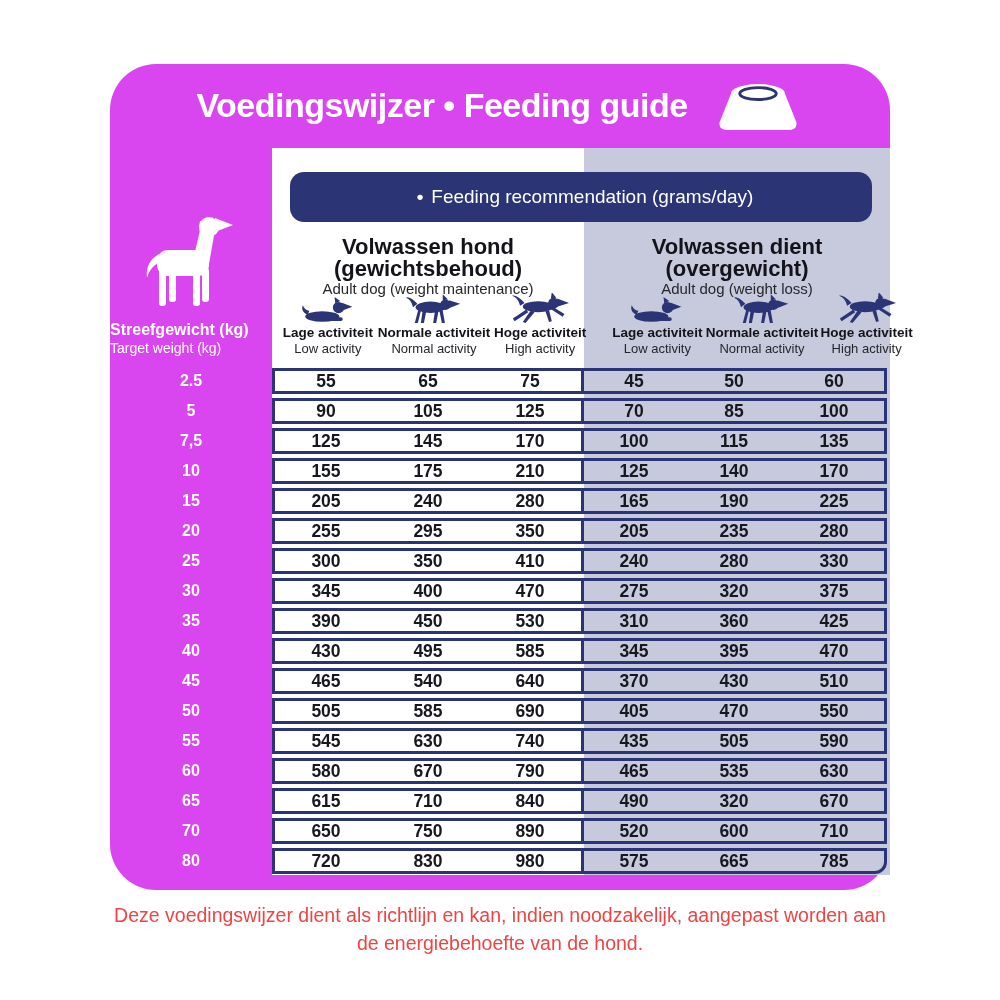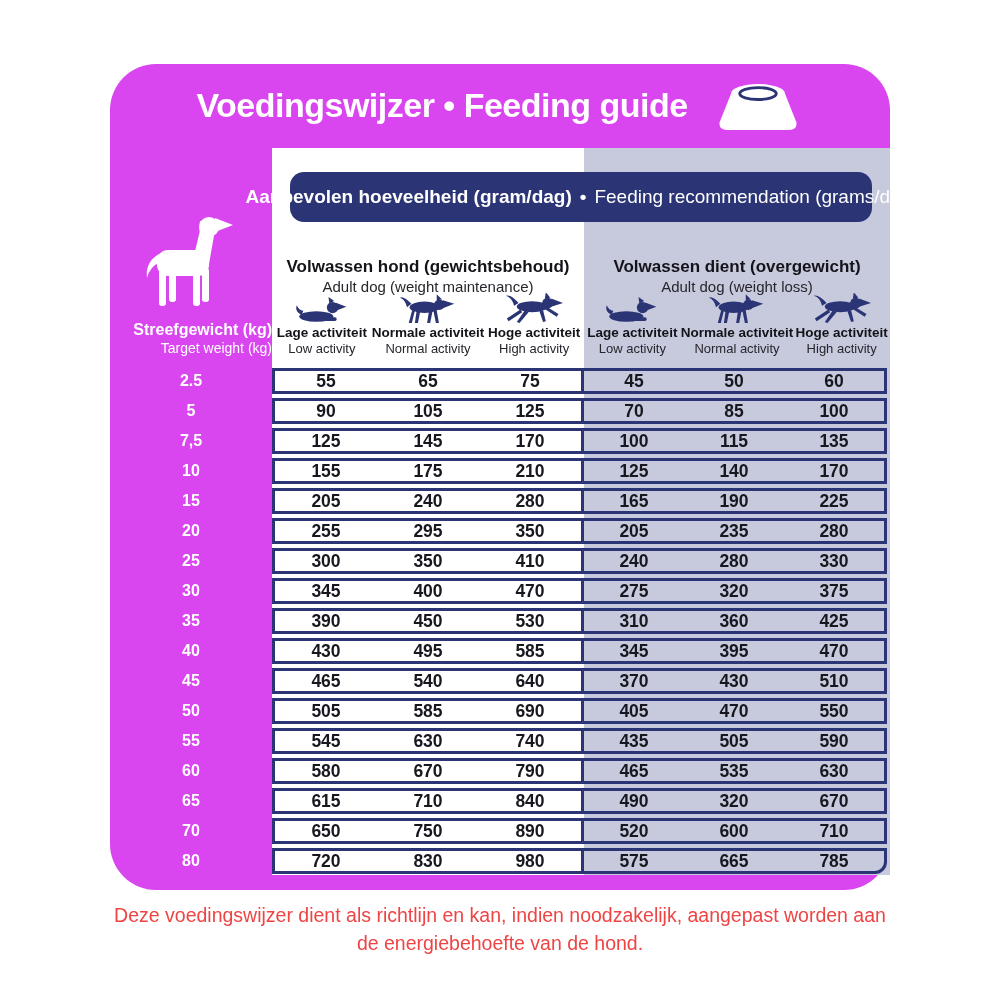--- a/index.html
+++ b/index.html
@@ -28,34 +28,34 @@
     background:#2b3474;border-radius:14px;
     display:flex;align-items:center;justify-content:center;
     color:#fff;font-size:19px;white-space:nowrap;
   }
   .banner .b{font-weight:bold;}
   .banner .sep{margin:0 8px;font-weight:bold;}
   .group-headers{position:absolute;left:0;top:88px;width:618px;display:flex;}
   .group-head{text-align:center;color:#131319;}
   .group-head.gh-l{width:312px;}
   .group-head.gh-r{width:306px;}
-  .group-head .t{font-weight:bold;font-size:17px;line-height:22px;margin-top:20px;}
+  .group-head .t{font-weight:bold;font-size:22px;line-height:22px;}
   .group-head .s{font-size:15px;line-height:18px;color:#26262c;}
-  .col-headers{position:absolute;left:0;top:144px;width:702px;display:flex;}
+  .col-headers{position:absolute;left:6px;top:144px;width:702px;display:flex;gap:19px;}
   .col-half{display:flex;}
   .col-half.ch-l{width:312px;}
   .col-half.ch-r{width:306px;}
   .col{flex:1;text-align:center;color:#131319;}
   .col .icon{height:32px;display:flex;align-items:flex-end;justify-content:center;}
   .col .nl{font-weight:bold;font-size:13.5px;line-height:17px;white-space:nowrap;}
   .col .en{font-size:13px;line-height:16px;color:#26262c;}
   
   .big-dog{position:absolute;left:33px;top:148px;width:96px;height:100px;}
   .weight-head{
-    position:absolute;left:0;top:256px;width:162px;text-align:right;color:#fff;
+    position:absolute;left:0;top:256px;width:162px;text-align:left;color:#fff;
   }
   .weight-head .nl{font-weight:bold;font-size:16px;line-height:19px;}
   .weight-head .en{font-size:14px;line-height:18px;}
   
   .rows{position:absolute;left:0;top:304px;width:780px;}
   .row{display:flex;height:26px;margin-bottom:4px;}
   .row:last-child{margin-bottom:0;}
   .wlabel{
     width:162px;display:flex;align-items:center;justify-content:center;
     color:#fff;font-weight:bold;font-size:16px;
@@ -151,21 +151,20 @@
     </svg>
 
   <div class="weight-head">
     <div class="nl">Streefgewicht (kg)</div>
     <div class="en">Target weight (kg)</div>
   </div>
 
   <div class="panel">
 
     <div class="banner">
-      <span class="b">Aanbevolen hoeveelheid (gram/dag)</span>
       <span class="sep">•</span>
       <span>Feeding recommendation (grams/day)</span>
     </div>
 
     <div class="group-headers">
       <div class="group-head gh-l">
         <div class="t">Volwassen hond (gewichtsbehoud)</div>
         <div class="s">Adult dog (weight maintenance)</div>
       </div>
       <div class="group-head gh-r">

